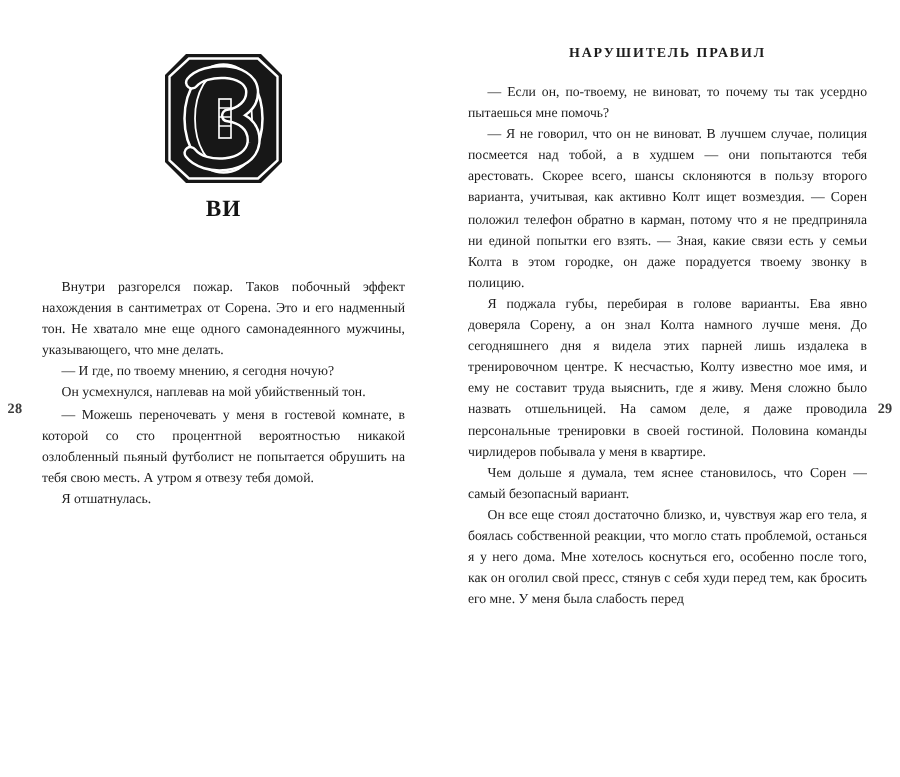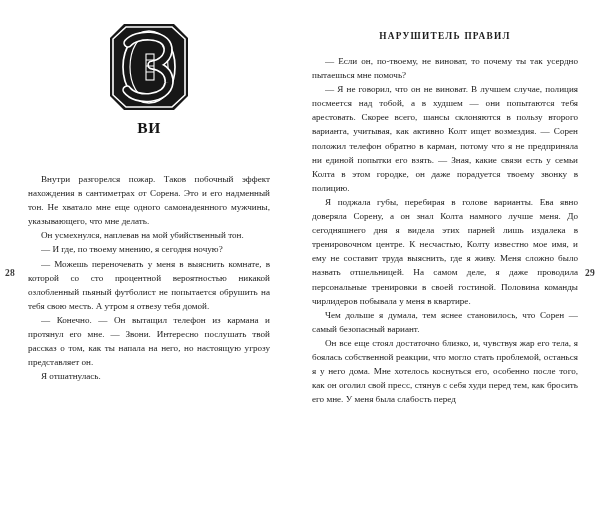--- a/index.html
+++ b/index.html
@@ -48,21 +48,21 @@
     width: 290px;
     padding: 0 20px 0 28px;
   }
   .page-right {
     width: 310px;
     padding: 0 22px 0 22px;
   }
 
   
   .chapter-opener {
-    padding-top: 24px;
+    padding-top: 36px;
     text-align: center;
   }
   .chapter-number-mark {
     display: block;
     margin: 0 auto;
     width: 78px;
     height: 86px;
   }
   .chapter-byline {
     margin: 9px 0 0 0;
@@ -145,24 +145,23 @@
           <line x1="36" y1="42" x2="44" y2="42" stroke="#ffffff" stroke-width="1.1"></line>
           <line x1="36" y1="48" x2="44" y2="48" stroke="#ffffff" stroke-width="1.1"></line>
         </g>
       </svg>
 
       <p class="chapter-byline">ВИ</p>
     </div>
 
     <div class="body-text left-body">
       <p>Внутри разгорелся пожар. Таков побочный эффект нахождения в сантиметрах от Сорена. Это и его надменный тон. Не хватало мне еще одного самонадеянного мужчины, указывающего, что мне делать.</p>
+      <p>— И где, по твоему мнению, я сегодня ночую?</p>
       <p>Он усмехнулся, наплевав на мой убийственный тон.</p>
-      <p>— И где, по твоему мнению, я сегодня ночую?</p>
-      <p>— Можешь переночевать у меня в выяснить комнате, в которой со сто процентной вероятностью никакой озлобленный пьяный футболист не попытается обрушить на тебя свою месть. А утром я отвезу тебя домой.</p>
-      <p>— Конечно. — Он вытащил телефон из кармана и протянул его мне. — Звони. Интересно послушать твой рассказ о том, как ты напала на него, но настоящую угрозу представляет он.</p>
+      <p>— Можешь переночевать у меня в гостевой комнате, в которой со сто процентной вероятностью никакой озлобленный пьяный футболист не попытается обрушить на тебя свою месть. А утром я отвезу тебя домой.</p>
       <p>Я отшатнулась.</p>
     </div>
   </div>
 
   <div class="page page-right">
 
     <p class="running-head">НАРУШИТЕЛЬ ПРАВИЛ</p>
 
     <div class="body-text right-body">
       <p>— Если он, по-твоему, не виноват, то почему ты так усердно пытаешься мне помочь?</p>

